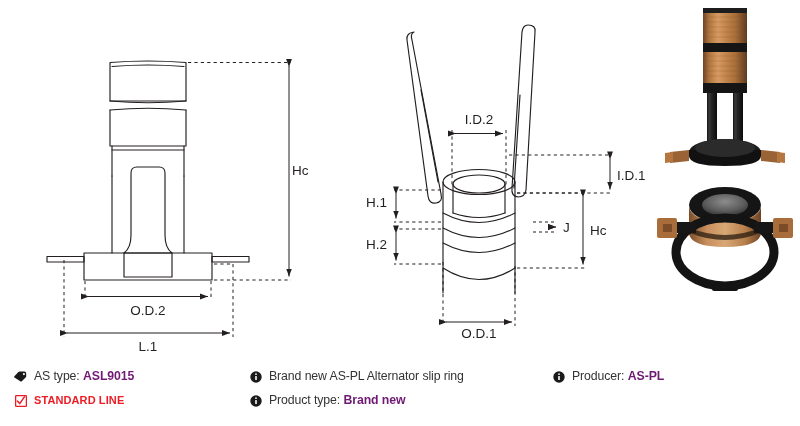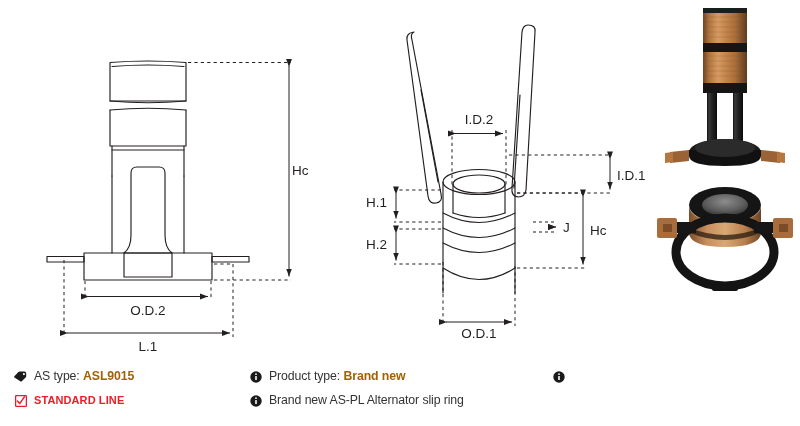--- a/index.html
+++ b/index.html
@@ -52,21 +52,21 @@
     line-height: 17px;
   }
   .spec-row + .spec-row { margin-top: 1px; }
 
   .spec-text {
     font-size: 12.3px;
     color: #333333;
     white-space: nowrap;
     letter-spacing: -0.1px;
   }
-  .spec-text b { color: #a16207; font-weight: bold; }
+  .spec-text b { color: #701a75; font-weight: bold; }
 
   .spec-icon {
     flex: 0 0 auto;
     width: 13px;
     height: 15px;
     display: flex;
     align-items: center;
     justify-content: center;
     margin-top: 1px;
   }
@@ -351,45 +351,49 @@
     <div class="spec-col" id="spec-col-desc">
 
       <div class="spec-row">
         <span class="spec-icon">
           <svg width="12" height="12" viewBox="0 0 12 12">
             <circle cx="6" cy="6" r="5.7" fill="#1a1a1a"></circle>
             <rect x="5.2" y="4.9" width="1.6" height="4.2" rx="0.5" fill="#ffffff"></rect>
             <circle cx="6" cy="3.1" r="0.95" fill="#ffffff"></circle>
           </svg>
         </span>
-        <span class="spec-text">
-          <span>Product type:</span>
-          <b>Brand new</b>
-        </span>
+        <span class="spec-text">Brand new AS-PL Alternator slip ring</span>
       </div>
 
       <div class="spec-row">
         <span class="spec-icon">
           <svg width="12" height="12" viewBox="0 0 12 12">
             <circle cx="6" cy="6" r="5.7" fill="#1a1a1a"></circle>
             <rect x="5.2" y="4.9" width="1.6" height="4.2" rx="0.5" fill="#ffffff"></rect>
             <circle cx="6" cy="3.1" r="0.95" fill="#ffffff"></circle>
           </svg>
         </span>
-        <span class="spec-text">Brand new AS-PL Alternator slip ring</span>
+        <span class="spec-text">
+          <span>Product type:</span>
+          <b>Brand new</b>
+        </span>
       </div>
     </div>
 
     <div class="spec-col" id="spec-col-prod">
 
       <div class="spec-row">
         <span class="spec-icon">
           <svg width="12" height="12" viewBox="0 0 12 12">
             <circle cx="6" cy="6" r="5.7" fill="#1a1a1a"></circle>
             <rect x="5.2" y="4.9" width="1.6" height="4.2" rx="0.5" fill="#ffffff"></rect>
             <circle cx="6" cy="3.1" r="0.95" fill="#ffffff"></circle>
           </svg>
         </span>
+        <span class="spec-text">
+          <span>Producer:</span>
+          <b>AS-PL</b>
+        </span>
       </div>
     </div>
 
   </div>
 </div>
 
 </body></html>

